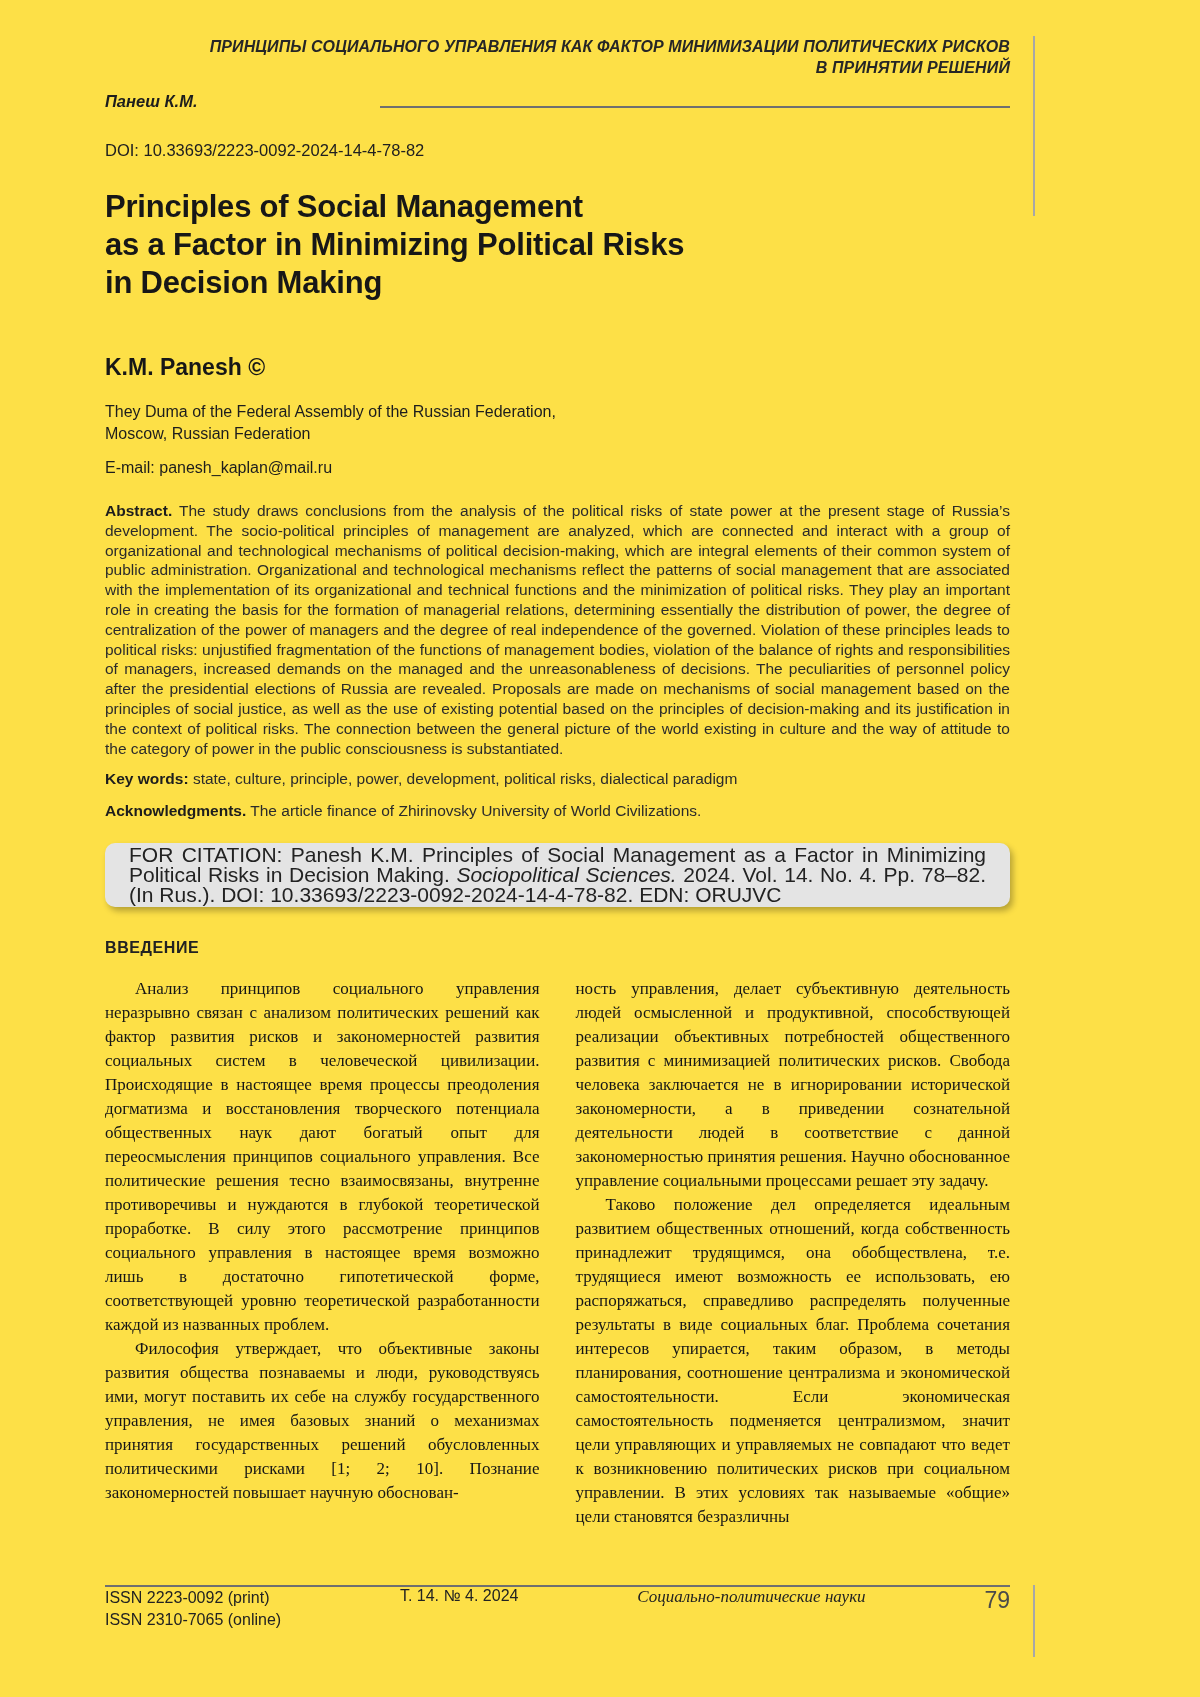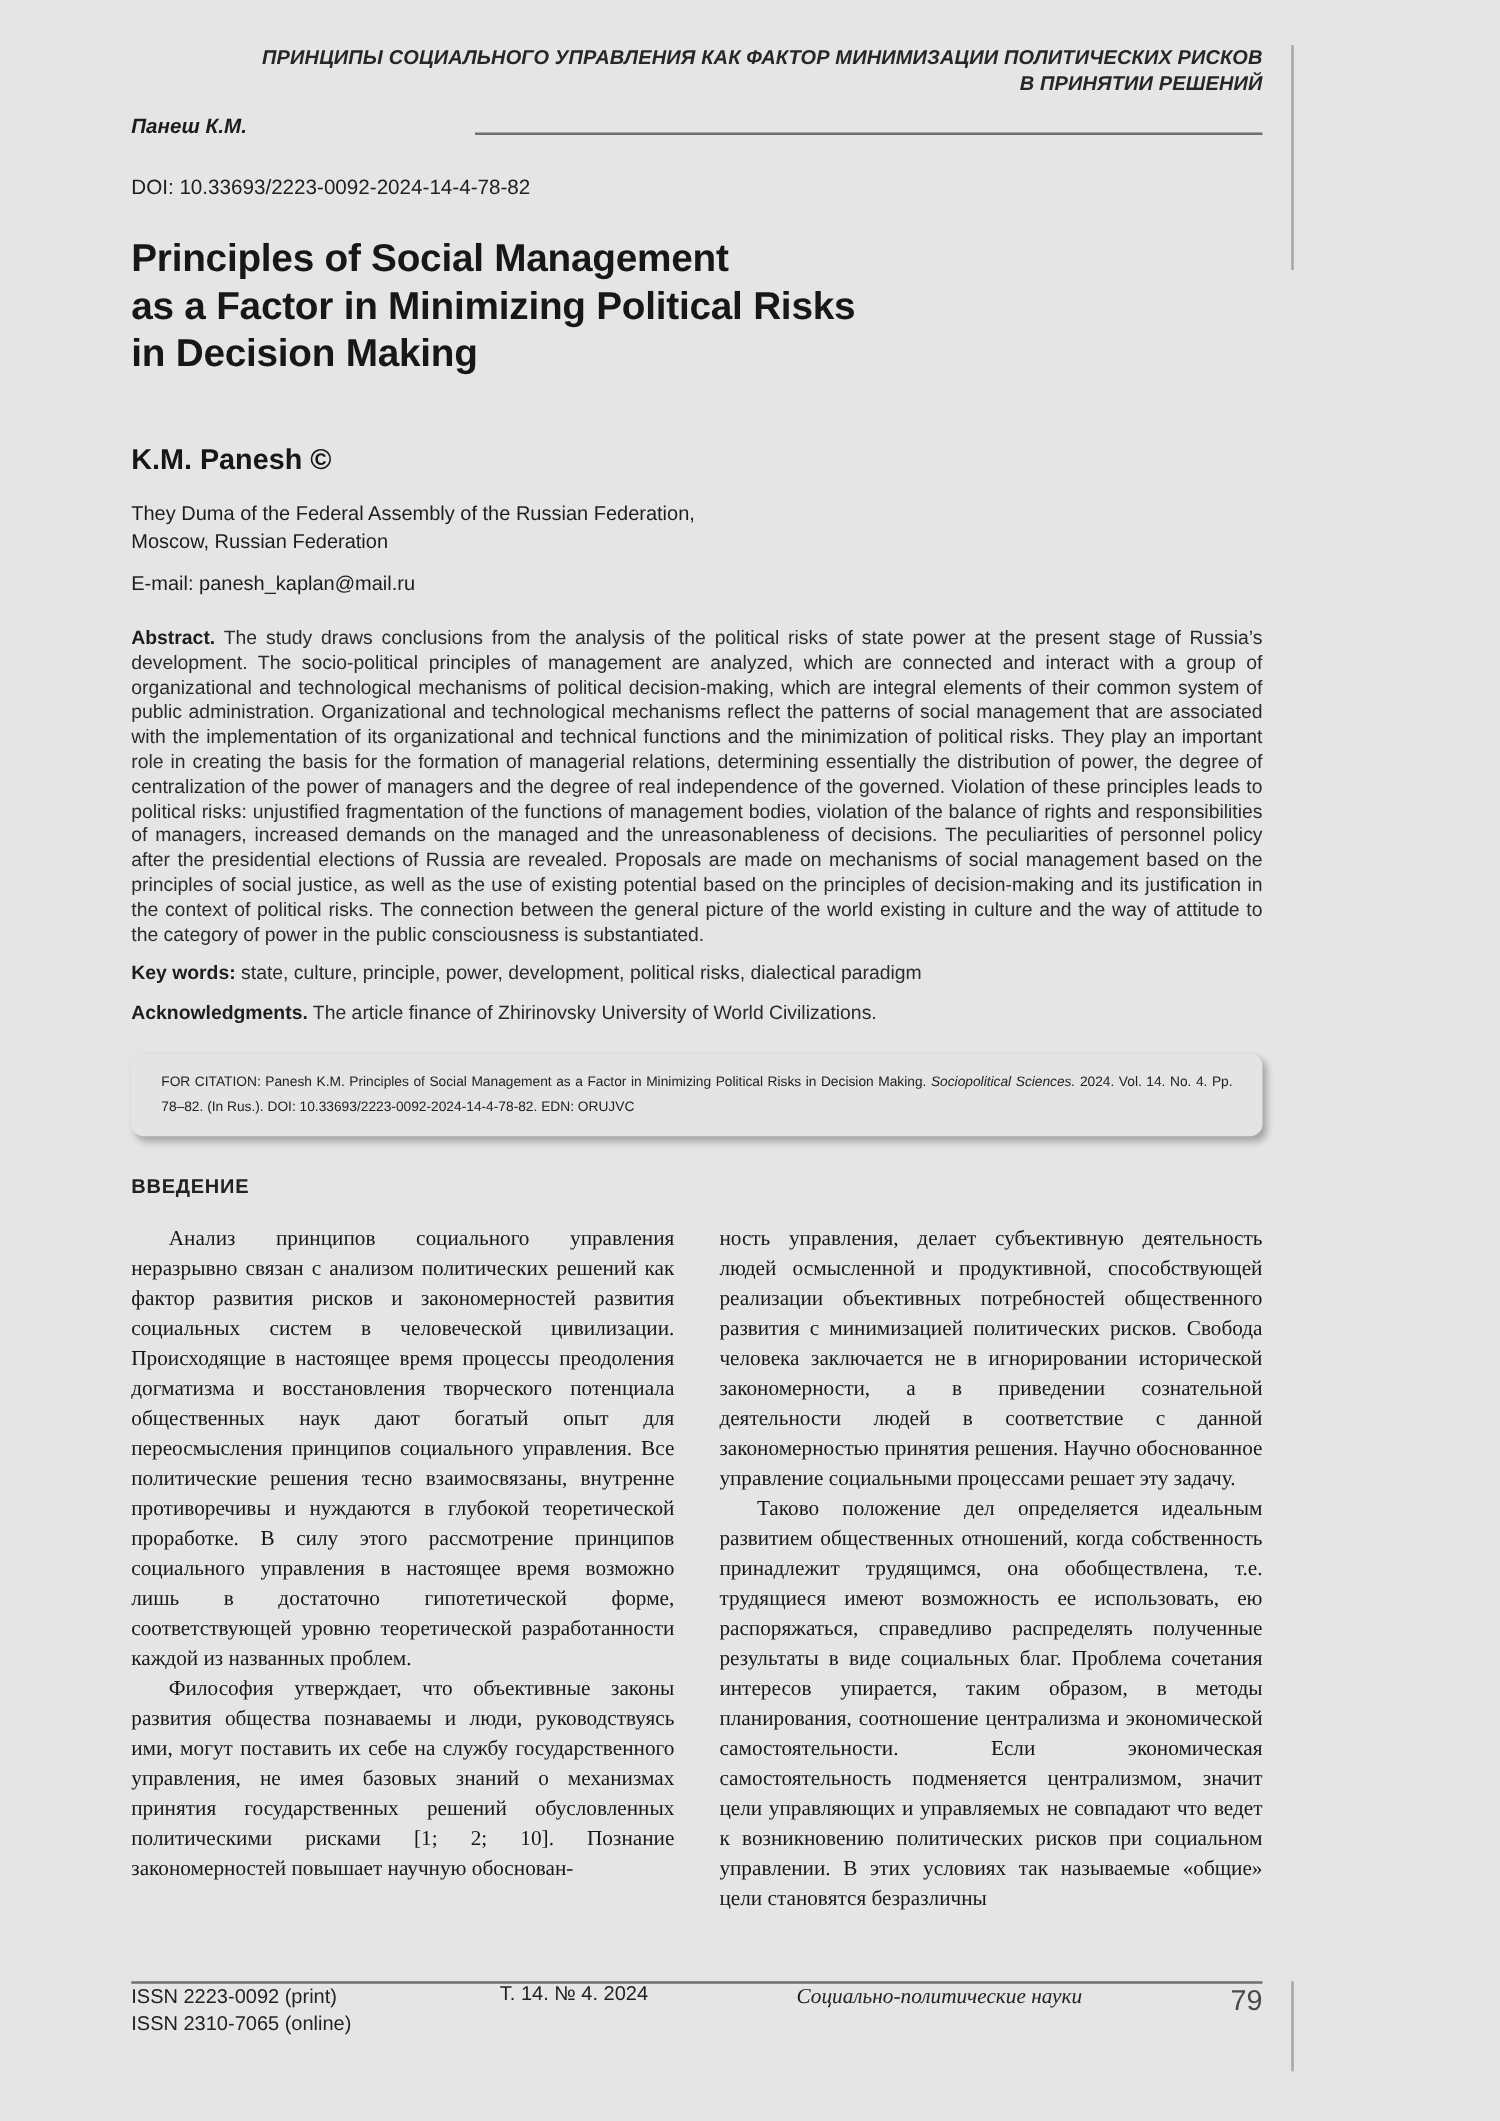--- a/index.html
+++ b/index.html
@@ -1,20 +1,20 @@
 <!DOCTYPE html>
 <html lang="ru"><head>
 <meta charset="utf-8">
 <style>
   html, body { margin: 0; padding: 0; background: #ffffff; }
   .page {
     position: relative;
     width: 1200px;
     height: 1697px;
-    background: #e5e5e5;
+    background: #fde047;
     box-sizing: border-box;
     padding: 36px 190px 0 105px;
     font-family: "Liberation Sans", sans-serif;
     color: #1d1d1d;
     overflow: hidden;
   }
   .running-head {
     text-align: right;
     font-style: italic;
     font-weight: 700;
@@ -33,23 +33,23 @@
   .email { margin: 14px 0 0 0; font-size: 16px; }
   .para { margin: 0; text-align: justify; font-size: 15.5px; line-height: 19.8px; color: #2b2b2b; }
   .abstract { margin-top: 24px; }
   .keywords { margin-top: 11px; }
   .acks { margin-top: 12px; }
   .b { font-weight: 700; color: #1d1d1d; }
   .citation-box {
     margin-top: 22px;
     background: #e4e4e4;
     border-radius: 10px;
-    padding: 13px 24px;
+    padding: 2px 24px;
     box-shadow: 3px 4px 6px rgba(0,0,0,0.28);
-    font-size: 11px;
+    font-size: 21px;
     line-height: 20px;
     text-align: justify;
     color: #222222;
   }
   .citation-box i { font-style: italic; }
   .section-heading { margin: 32px 0 0 0; font-size: 16px; font-weight: 700; letter-spacing: 0.6px; color: #222222; }
   .columns {
     display: flex;
     gap: 36px;
     margin-top: 20px;

